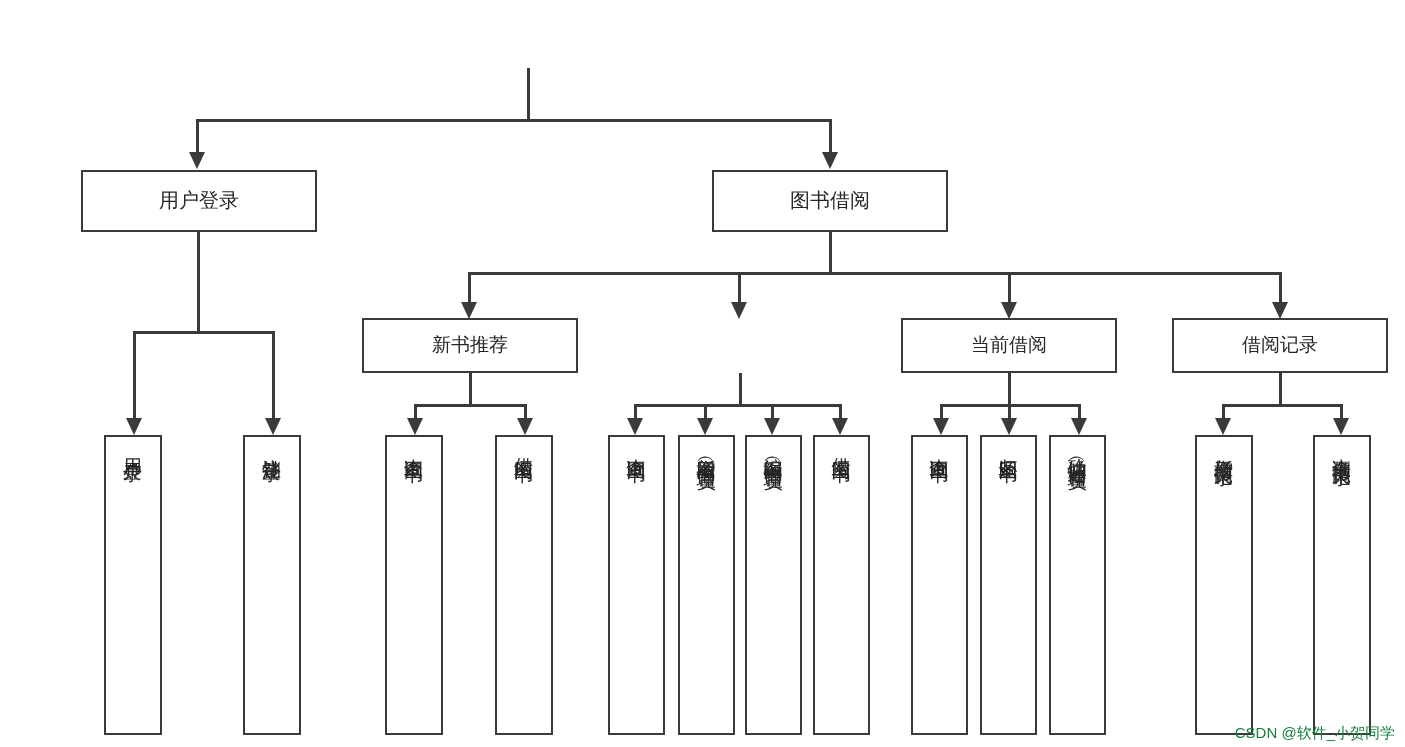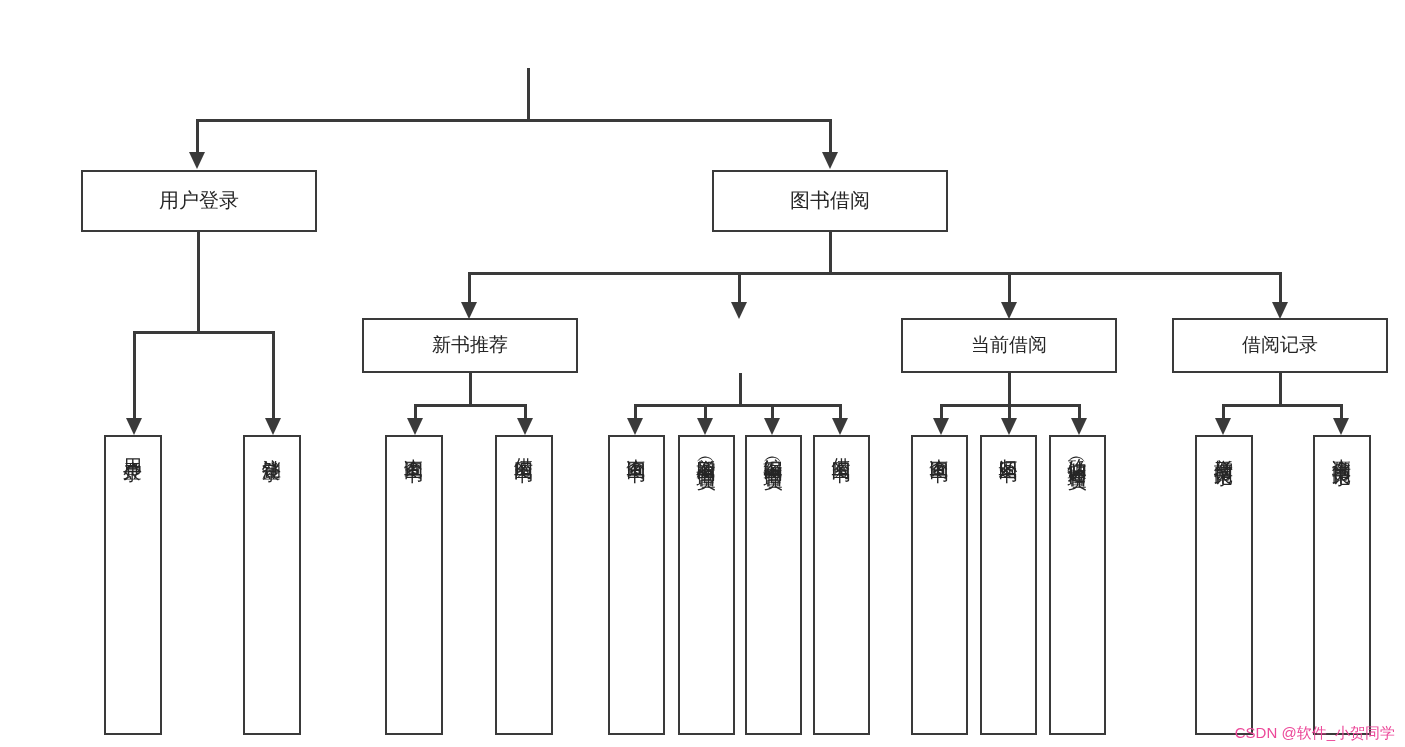--- a/index.html
+++ b/index.html
@@ -57,21 +57,21 @@
     border-right:8px solid transparent;
     border-top:17px solid #3a3a3a;
     z-index:2;
   }
 
   
   #watermark{
     position:absolute;
     right:10px;bottom:4px;
     font-size:15px;
-    color:#ec4899;
+    color:#15803d;
     white-space:nowrap;
     z-index:5;
     font-family:"Liberation Sans","DejaVu Sans",sans-serif;
     text-align:center;
   }
 </style>
 </head>
 <body>
 
 <div id="diagram">

